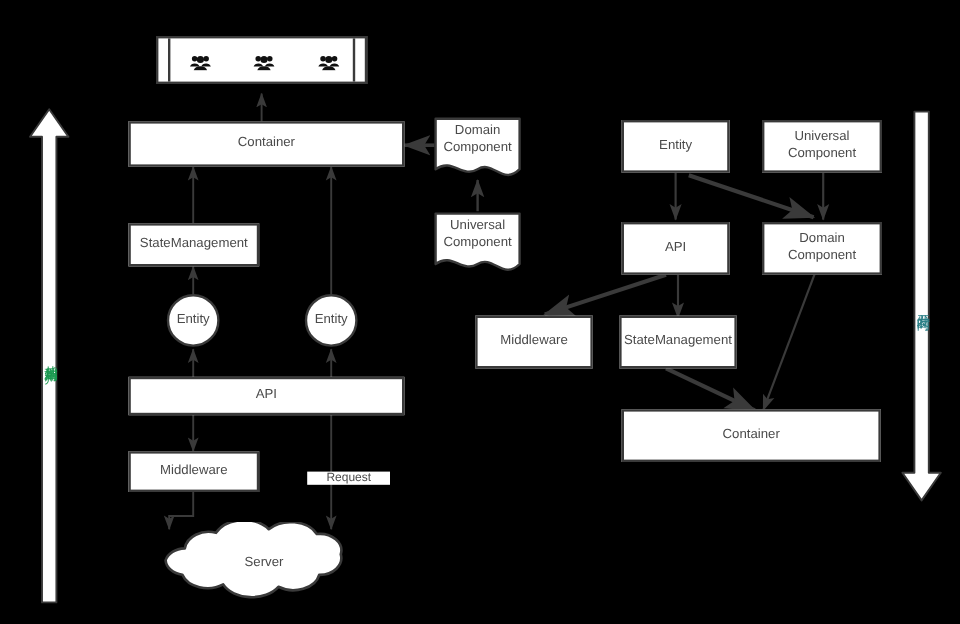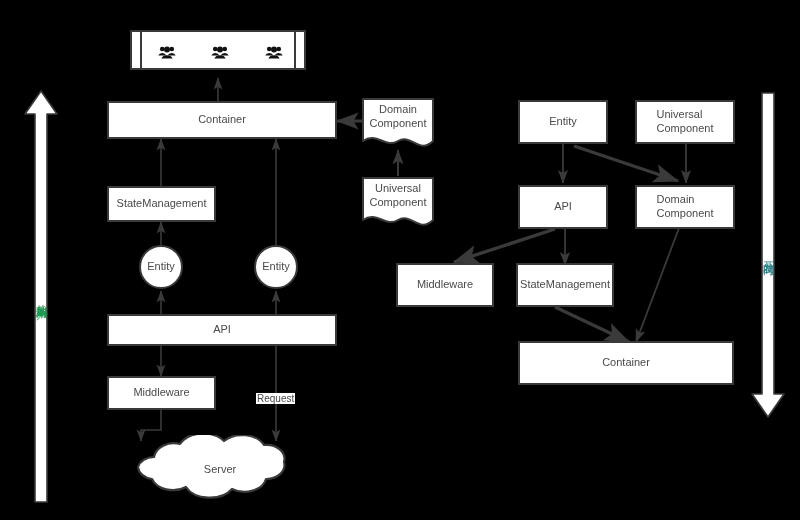--- a/index.html
+++ b/index.html
@@ -28,21 +28,21 @@
     position: absolute;
     box-sizing: border-box;
     background: #ffffff;
     border: 2px solid #3a3a3a;
     color: #4a4a4a;
     font-size: 11px;
     line-height: 1.25;
     display: flex;
     align-items: center;
     justify-content: center;
-    text-align: left;
+    text-align: center;
     z-index: 3;
   }
   .node.circle {
     border-radius: 50%;
   }
   .users-bar {
     position: absolute;
     box-sizing: border-box;
     background: #ffffff;
     border: 2px solid #3a3a3a;
@@ -88,21 +88,21 @@
     transform: translateY(-50%);
     text-align: center;
     color: #4a4a4a;
     font-size: 11px;
   }
   .edge-label {
     position: absolute;
     background: #ffffff;
     color: #4a4a4a;
     font-size: 10px;
-    padding: 0 1px;
+    padding: 0 16px;
     z-index: 4;
     white-space: nowrap;
   }
   .big-arrow {
     position: absolute;
     z-index: 2;
   }
   .big-arrow .v-text {
     position: absolute;
     left: 50%;

